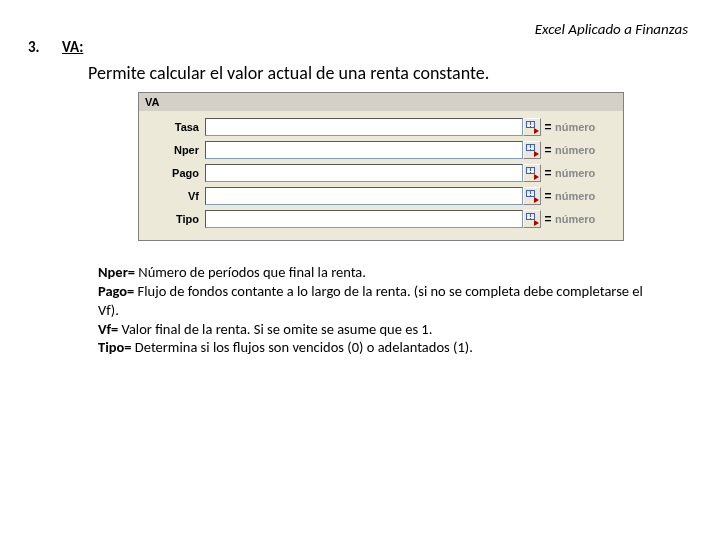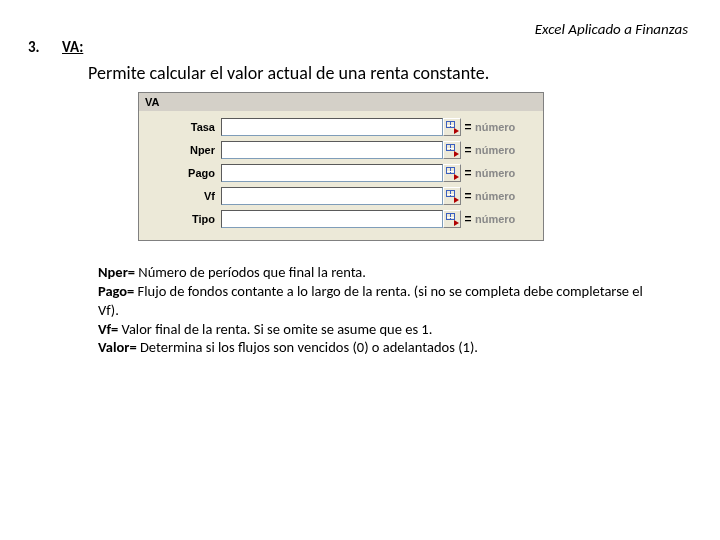--- a/index.html
+++ b/index.html
@@ -38,34 +38,34 @@
       text-decoration: underline;
       font-size: 15px;
     }
     .desc {
       margin-left: 60px;
       font-size: 18px;
       margin-bottom: 8px;
     }
     .dialog {
       margin-left: 110px;
-      width: 406px;
+      width: 486px;
       border: 1px solid #808080;
       background: #d4d0c8;
       font-family: Tahoma, Arial, sans-serif;
       font-size: 11px;
     }
     .dialog-title {
       font-weight: bold;
       padding: 3px 6px;
       color: #000;
     }
     .dialog-body {
       background: #ece9d8;
-      padding: 6px 8px 8px 24px;
+      padding: 6px 8px 8px 8px;
     }
     .field-row {
       display: flex;
       align-items: center;
       margin-bottom: 3px;
       height: 20px;
     }
     .field-label {
       width: 58px;
       text-align: right;
@@ -224,15 +224,15 @@
         <div class="hint">número</div>
       </div>
 
     </div>
   </div>
 
   <div class="definitions">
     <div><span class="term">Nper=</span><span> Número de períodos que final la renta.</span></div>
     <div><span class="term">Pago=</span><span> Flujo de fondos contante a lo largo de la renta. (si no se completa debe completarse el Vf).</span></div>
     <div><span class="term">Vf=</span><span> Valor final de la renta. Si se omite se asume que es 1.</span></div>
-    <div><span class="term">Valor=</span><span> Determina si los flujos son vencidos (0) o adelantados (1).</span></div>
+    <div><span class="term">Tipo=</span><span> Determina si los flujos son vencidos (0) o adelantados (1).</span></div>
   </div>
 </div>
 
 </body></html>

